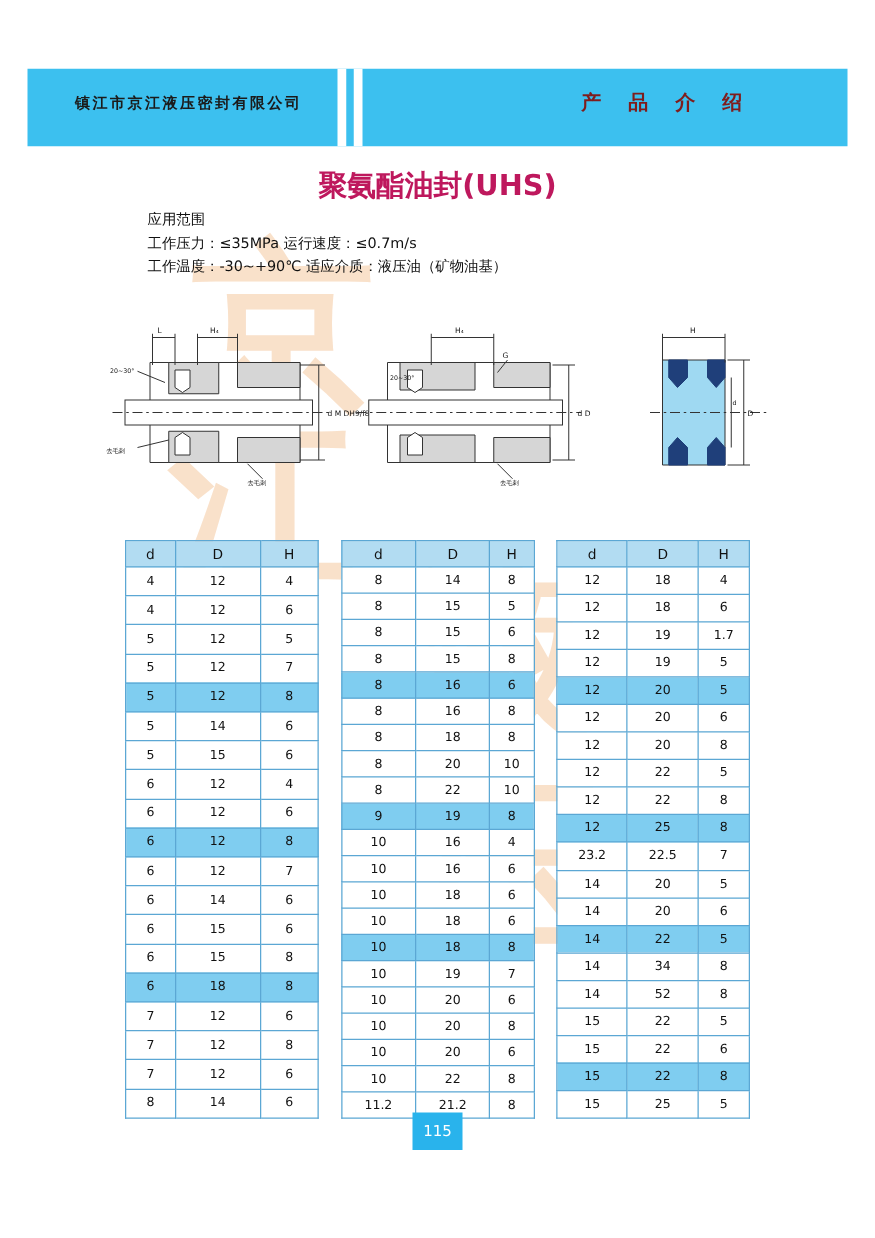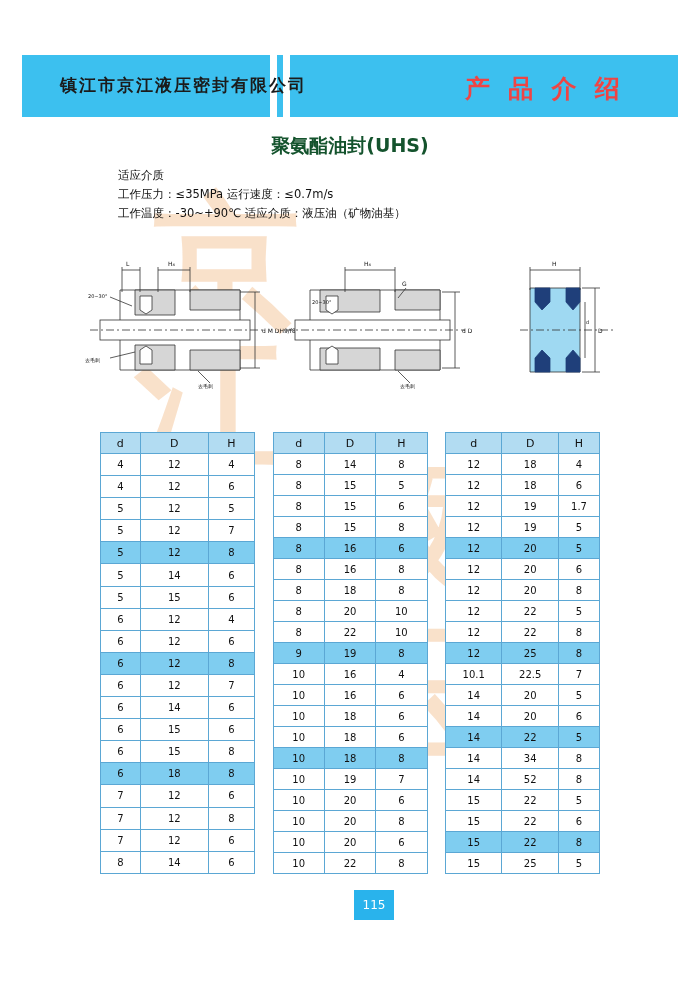--- a/index.html
+++ b/index.html
@@ -45,59 +45,59 @@
     top: 55px;
     width: 656px;
     height: 62px;
     background: #3cc0ef;
     z-index: 2;
   }
   .header-company {
     position: absolute;
     left: 60px;
     top: 74px;
-    font-size: 17px;
+    font-size: 12px;
     font-weight: bold;
     color: #1b1b1b;
     letter-spacing: 2px;
     z-index: 3;
     font-family: "DejaVu Sans", sans-serif;
   }
   .header-sep {
     position: absolute;
     top: 55px;
     width: 7px;
     height: 62px;
     background: #ffffff;
     z-index: 3;
   }
   .header-sep.s1 { left: 270px; }
   .header-sep.s2 { left: 283px; }
   .header-title {
     position: absolute;
     left: 465px;
     top: 72px;
-    font-size: 25px;
+    font-size: 16px;
     font-weight: bold;
-    color: #ef4444;
+    color: #7f1d1d;
     letter-spacing: 6px;
     z-index: 3;
-    font-family: Liberation Serif, serif;
+    font-family: Liberation Mono, monospace;
   }
 
   
   .product-title {
     position: absolute;
     left: 0;
     top: 133px;
     width: 700px;
     text-align: center;
-    font-size: 19px;
+    font-size: 23px;
     font-weight: bold;
-    color: #14532d;
+    color: #be185d;
     z-index: 3;
     font-family: "DejaVu Sans", sans-serif;
   }
 
   
   .spec {
     position: absolute;
     left: 118px;
     top: 166px;
     z-index: 3;
@@ -156,21 +156,20 @@
     width: 40px;
     height: 30px;
     background: #29b3ec;
     color: #ffffff;
     font-size: 12px;
     display: flex;
     align-items: center;
     justify-content: center;
     z-index: 3;
     font-family: "DejaVu Sans", sans-serif;
-    margin-left: 24px;
   }
 </style>
 </head>
 <body>
 
 <div class="page">
 
   <div class="watermark wm1">京</div>
   <div class="watermark wm2">江</div>
   <div class="watermark wm3">液</div>
@@ -178,21 +177,21 @@
 
   <div class="header-bar"></div>
   <div class="header-sep s1"></div>
   <div class="header-sep s2"></div>
   <div class="header-company">镇江市京江液压密封有限公司</div>
   <div class="header-title">产 品 介 绍</div>
 
   <div class="product-title">聚氨酯油封(UHS)</div>
 
   <div class="spec">
-    <div>适应介质</div>
+    <div>应用范围</div>
     <div>工作压力：≤35MPa    运行速度：≤0.7m/s</div>
     <div>工作温度：-30~+90℃   适应介质：液压油（矿物油基）</div>
   </div>
 
   <div class="diagram">
     <svg width="545" height="180" viewBox="0 0 545 180">
       <g stroke="#333" fill="none" stroke-width="0.8" font-family="DejaVu Sans, sans-serif" font-size="6">
 
         <path d="M40,50 L40,130 L160,130 L160,50 Z" fill="#ffffff" stroke="#333"></path>
 
@@ -490,20 +489,25 @@
           <tr>
             <td>10</td>
             <td>20</td>
             <td>6</td>
           </tr>
           <tr>
             <td>10</td>
             <td>22</td>
             <td>8</td>
           </tr>
+          <tr>
+            <td>11.2</td>
+            <td>21.2</td>
+            <td>8</td>
+          </tr>
         </tbody>
     </table>
 
     <table class="data">
       <thead>
         <tr>
           <th>d</th>
           <th>D</th>
           <th>H</th>
         </tr>
@@ -553,21 +557,21 @@
             <td>12</td>
             <td>22</td>
             <td>8</td>
           </tr>
           <tr class="hl">
             <td>12</td>
             <td>25</td>
             <td>8</td>
           </tr>
           <tr>
-            <td>10.1</td>
+            <td>23.2</td>
             <td>22.5</td>
             <td>7</td>
           </tr>
           <tr>
             <td>14</td>
             <td>20</td>
             <td>5</td>
           </tr>
           <tr>
             <td>14</td>

